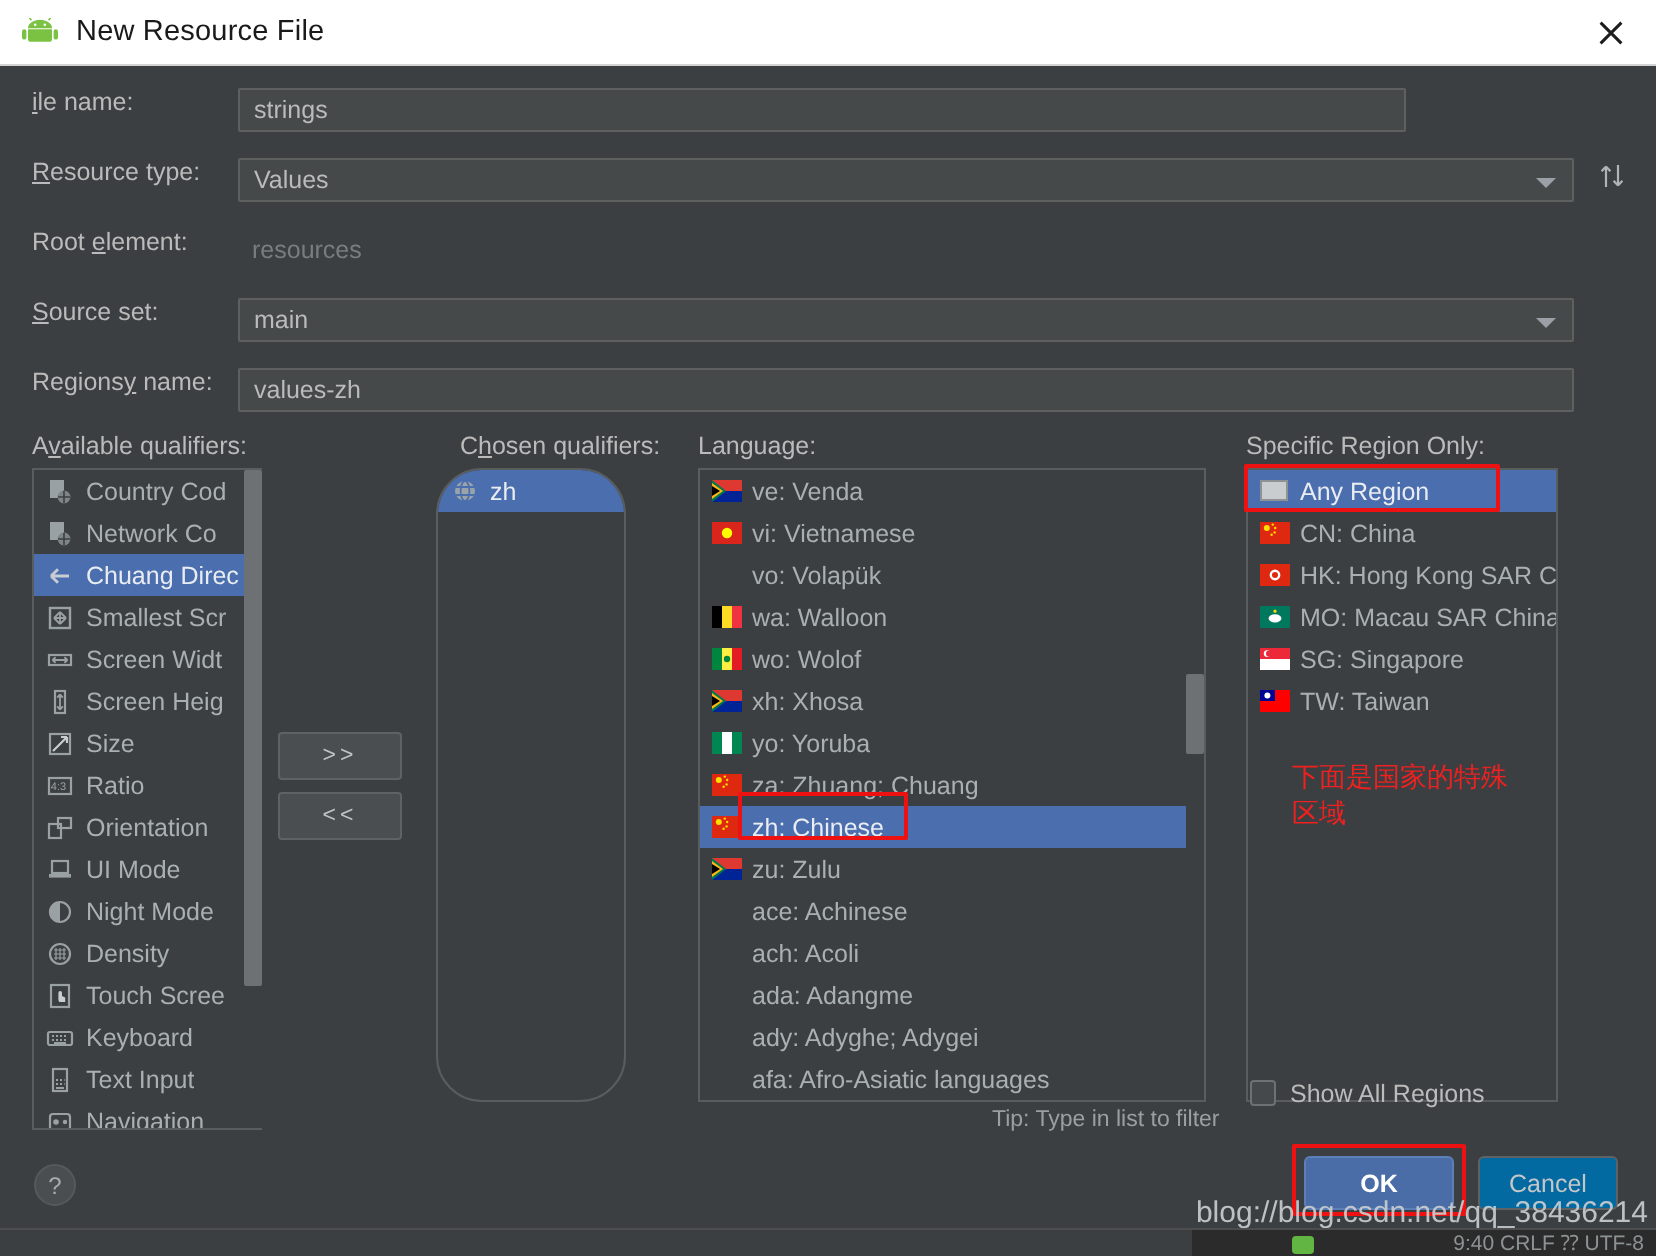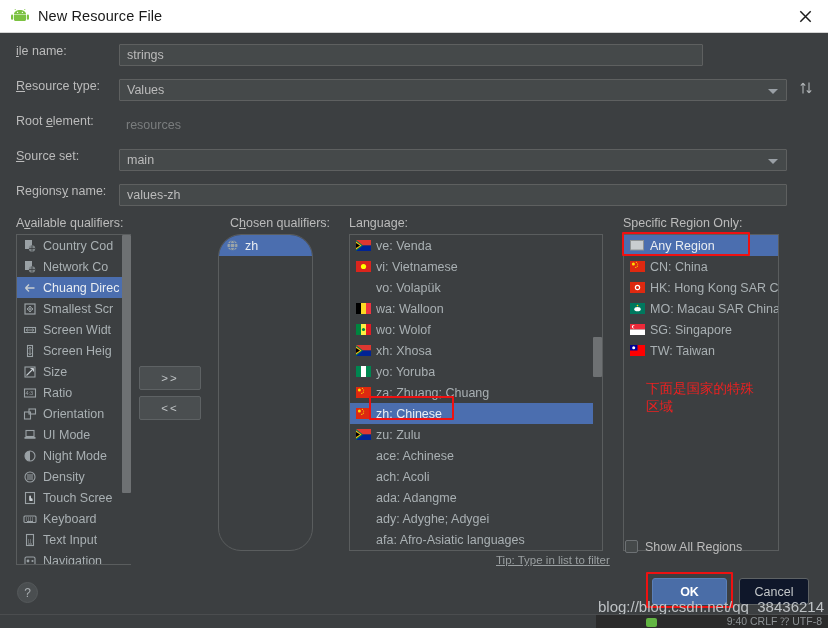--- a/index.html
+++ b/index.html
@@ -119,21 +119,21 @@
   .xbtn {
     position: absolute; width: 62px; height: 24px;
     background: #4a4e50; border: 1px solid #5e6264;
     color: #c0c4c6; font-size: 11.5px;
     display: flex; align-items: center; justify-content: center;
     letter-spacing: 2px; cursor: pointer; border-radius: 2px;
   }
 
   
   .tip {
-    position: absolute; font-size: 11.5px; color: #9a9fa1; white-space: nowrap; text-decoration: underline;
+    position: absolute; font-size: 11.5px; color: #9a9fa1; white-space: nowrap;
   }
 
   
   .checkrow {
     position: absolute; display: flex; align-items: flex-start; cursor: pointer;
   }
   .cbox {
     width: 13px; height: 13px;
     border: 1px solid #6d7174; background: #45494a;
     border-radius: 2px; margin-right: 7px;
@@ -161,21 +161,21 @@
   }
   .btn {
     position: absolute; height: 27px;
     display: flex; align-items: center; justify-content: center;
     font-size: 12.5px; border-radius: 3px; cursor: pointer;
   }
   .btn.primary {
     background: #4a6da7; border: 1px solid #5b7fb8; color: #ffffff; font-weight: bold;
   }
   .btn.normal {
-    background: #0f172a; border: 1px solid #5e6264; color: #c3c7c9;
+    background: #0369a1; border: 1px solid #5e6264; color: #c3c7c9;
   }
 
   
   .watermark {
     position: absolute; right: 4px; top: 598px;
     font-size: 15px; color: #c9cdd0; opacity: .92;
     white-space: nowrap;
     font-family: "Liberation Sans", sans-serif;
   }
 

